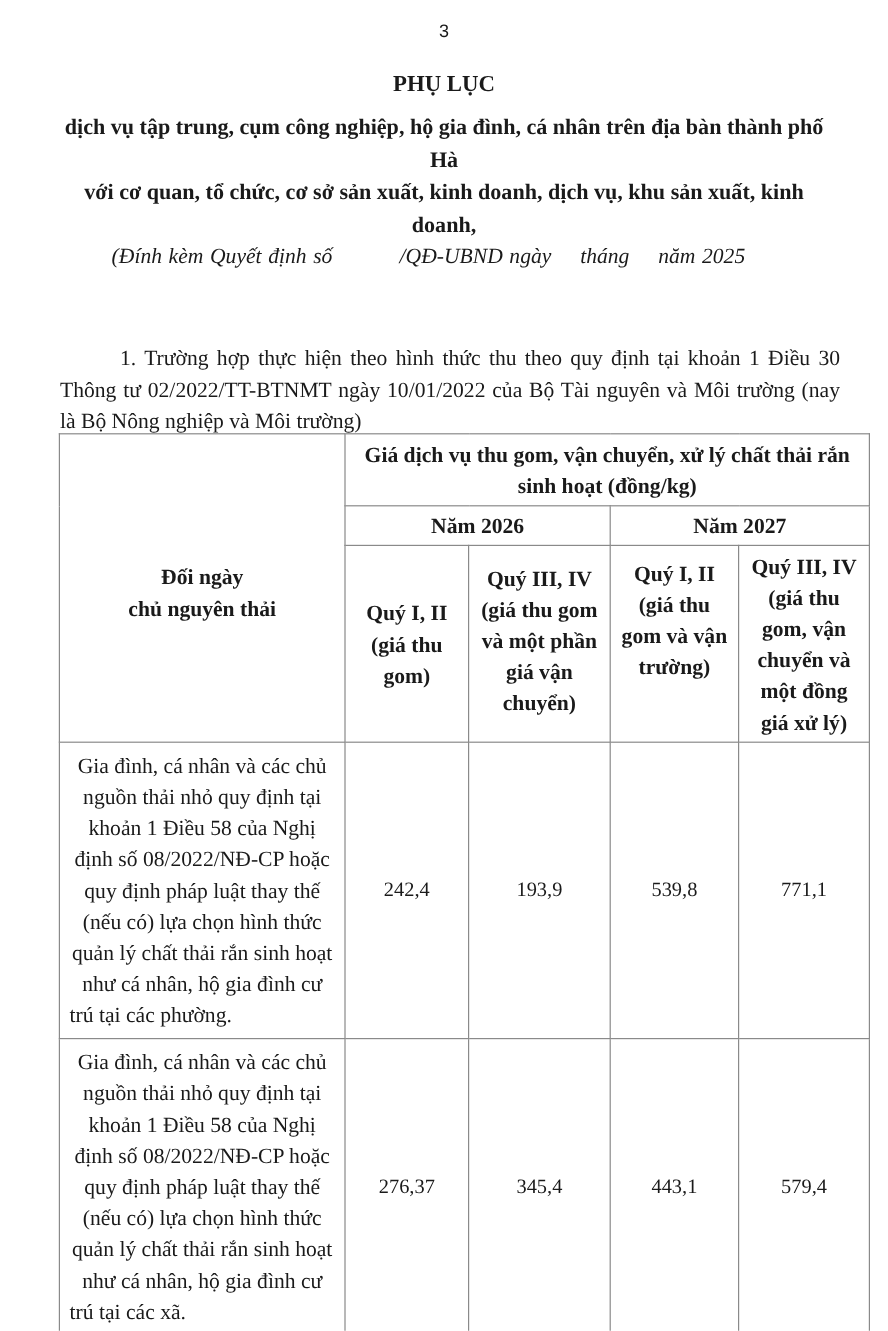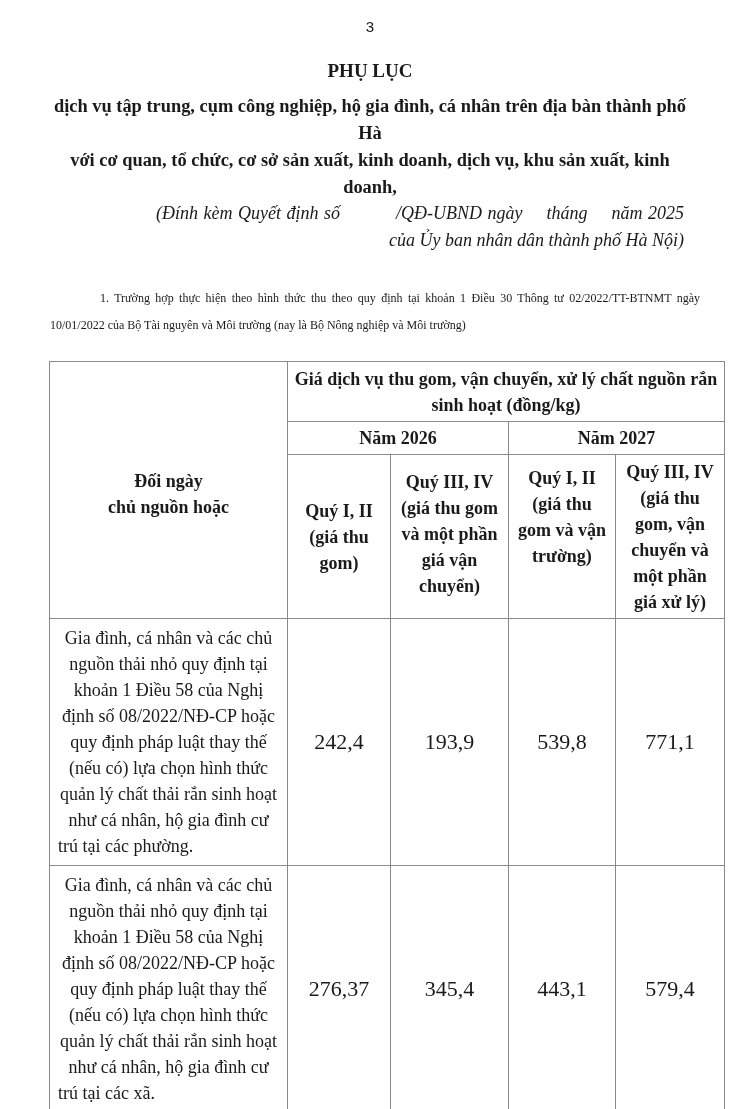--- a/index.html
+++ b/index.html
@@ -17,28 +17,28 @@
     left: 0; width: 740px; top: 60px; text-align: center;
     font-size: 19px; font-weight: bold;
   }
   .subtitle {
     left: 50px; width: 640px; top: 93px;
     font-size: 18.4px; font-weight: bold; line-height: 27px; text-align: center;
   }
   .subtitle .indent { display:block; text-align:left; }
   .attach {
     left: 0; width: 684px; top: 200px;
-    font-size: 18px; font-style: italic; line-height: 27px; text-align: right;
+    font-size: 18px; font-style: italic; line-height: 27px; text-align: center;
   }
   .attach .l1 { display:block; padding-left: 30px; word-spacing: 1px; }
   .attach .gap { display:inline-block; width: 56px; }
   .attach .gap2 { display:inline-block; width: 24px; }
   .para {
     left: 50px; width: 650px; top: 285px;
-    font-size: 12px; line-height: 26.5px; text-align: justify;
+    font-size: 18px; line-height: 26.5px; text-align: justify;
   }
   .para .first { padding-left: 50px; }
   table.price {
     position: absolute; left: 49px; top: 361px;
     border-collapse: collapse; table-layout: fixed;
     width: 675px;
     font-size: 18px;
   }
   table.price td, table.price th {
     border: 1.5px solid #8a8a8a;
@@ -53,70 +53,69 @@
   .h3 { height: 164px; }
   .obj-head { vertical-align: top !important; padding-top: 106px !important; }
   .q-top { vertical-align: top !important; padding-top: 10px !important; }
   .q-top2 { vertical-align: top !important; padding-top: 14px !important; }
   td.desc {
     text-align: justify; text-align-last: left; padding: 6px 8px 6px 8px !important;
     line-height: 26.6px;
   }
   .r1 { height: 214px; }
   .r2 { height: 212px; }
-  .val { font-size: 22px; }
+  .val { font-size: 17px; }
 </style>
 </head>
 <body>
 
 <div class="abs page-num">3</div>
 
 <div class="abs title">PHỤ LỤC</div>
 
 <div class="abs subtitle">
   <span style="display:block;">dịch vụ tập trung, cụm công nghiệp, hộ gia đình, cá nhân trên địa bàn thành phố Hà</span>
   <span style="display:block;">với cơ quan, tổ chức, cơ sở sản xuất, kinh doanh, dịch vụ, khu sản xuất, kinh doanh,</span>
 </div>
 
 <div class="abs attach">
   <span class="l1">
     <span>(Đính kèm Quyết định số</span><span class="gap"></span><span>/QĐ-UBND ngày</span><span class="gap2"></span><span>tháng</span><span class="gap2"></span><span>năm 2025</span>
   </span>
-  <span style="display:block;">của Ủy ban nhân dân thành phố Hà Nội)</span>
 </div>
 
 <div class="abs para">
   <span class="first">1. Trường hợp thực hiện theo hình thức thu theo quy định tại khoản 1 Điều 30 Thông tư 02/2022/TT-BTNMT ngày 10/01/2022 của Bộ Tài nguyên và Môi trường (nay là Bộ Nông nghiệp và Môi trường)</span>
 </div>
 
 <table class="price">
   <colgroup>
     <col style="width:238px">
     <col style="width:103px">
     <col style="width:118px">
     <col style="width:107px">
     <col style="width:109px">
   </colgroup>
   <tbody>
       <tr class="h1">
     <th rowspan="3" class="obj-head">
       <span style="display:block;">Đối ngày</span>
-      <span style="display:block;">chủ nguồn hoặc</span>
+      <span style="display:block;">chủ nguyên thải</span>
     </th>
-    <th colspan="4">Giá dịch vụ thu gom, vận chuyển, xử lý chất nguồn rắn sinh hoạt (đồng/kg)</th>
+    <th colspan="4">Giá dịch vụ thu gom, vận chuyển, xử lý chất thải rắn sinh hoạt (đồng/kg)</th>
   </tr>
   <tr class="h2">
     <th colspan="2">Năm 2026</th>
     <th colspan="2">Năm 2027</th>
   </tr>
   <tr class="h3">
     <th style="padding:0 10px;">Quý I, II (giá thu gom)</th>
     <th class="q-top2">Quý III, IV (giá thu gom và một phần giá vận chuyển)</th>
     <th class="q-top">Quý I, II (giá thu gom và vận trường)</th>
-    <th class="q-top" style="padding:4px 8px 0 8px !important;">Quý III, IV (giá thu gom, vận chuyển và một phần giá xử lý)</th>
+    <th class="q-top" style="padding:4px 8px 0 8px !important;">Quý III, IV (giá thu gom, vận chuyển và một đồng giá xử lý)</th>
   </tr>
   <tr class="r1">
     <td class="desc">Gia đình, cá nhân và các chủ nguồn thải nhỏ quy định tại khoản 1 Điều 58 của Nghị định số 08/2022/NĐ-CP hoặc quy định pháp luật thay thế (nếu có) lựa chọn hình thức quản lý chất thải rắn sinh hoạt như cá nhân, hộ gia đình cư trú tại các phường.</td>
     <td class="val">242,4</td>
     <td class="val">193,9</td>
     <td class="val">539,8</td>
     <td class="val">771,1</td>
   </tr>
   <tr class="r2">
     <td class="desc">Gia đình, cá nhân và các chủ nguồn thải nhỏ quy định tại khoản 1 Điều 58 của Nghị định số 08/2022/NĐ-CP hoặc quy định pháp luật thay thế (nếu có) lựa chọn hình thức quản lý chất thải rắn sinh hoạt như cá nhân, hộ gia đình cư trú tại các xã.</td>

